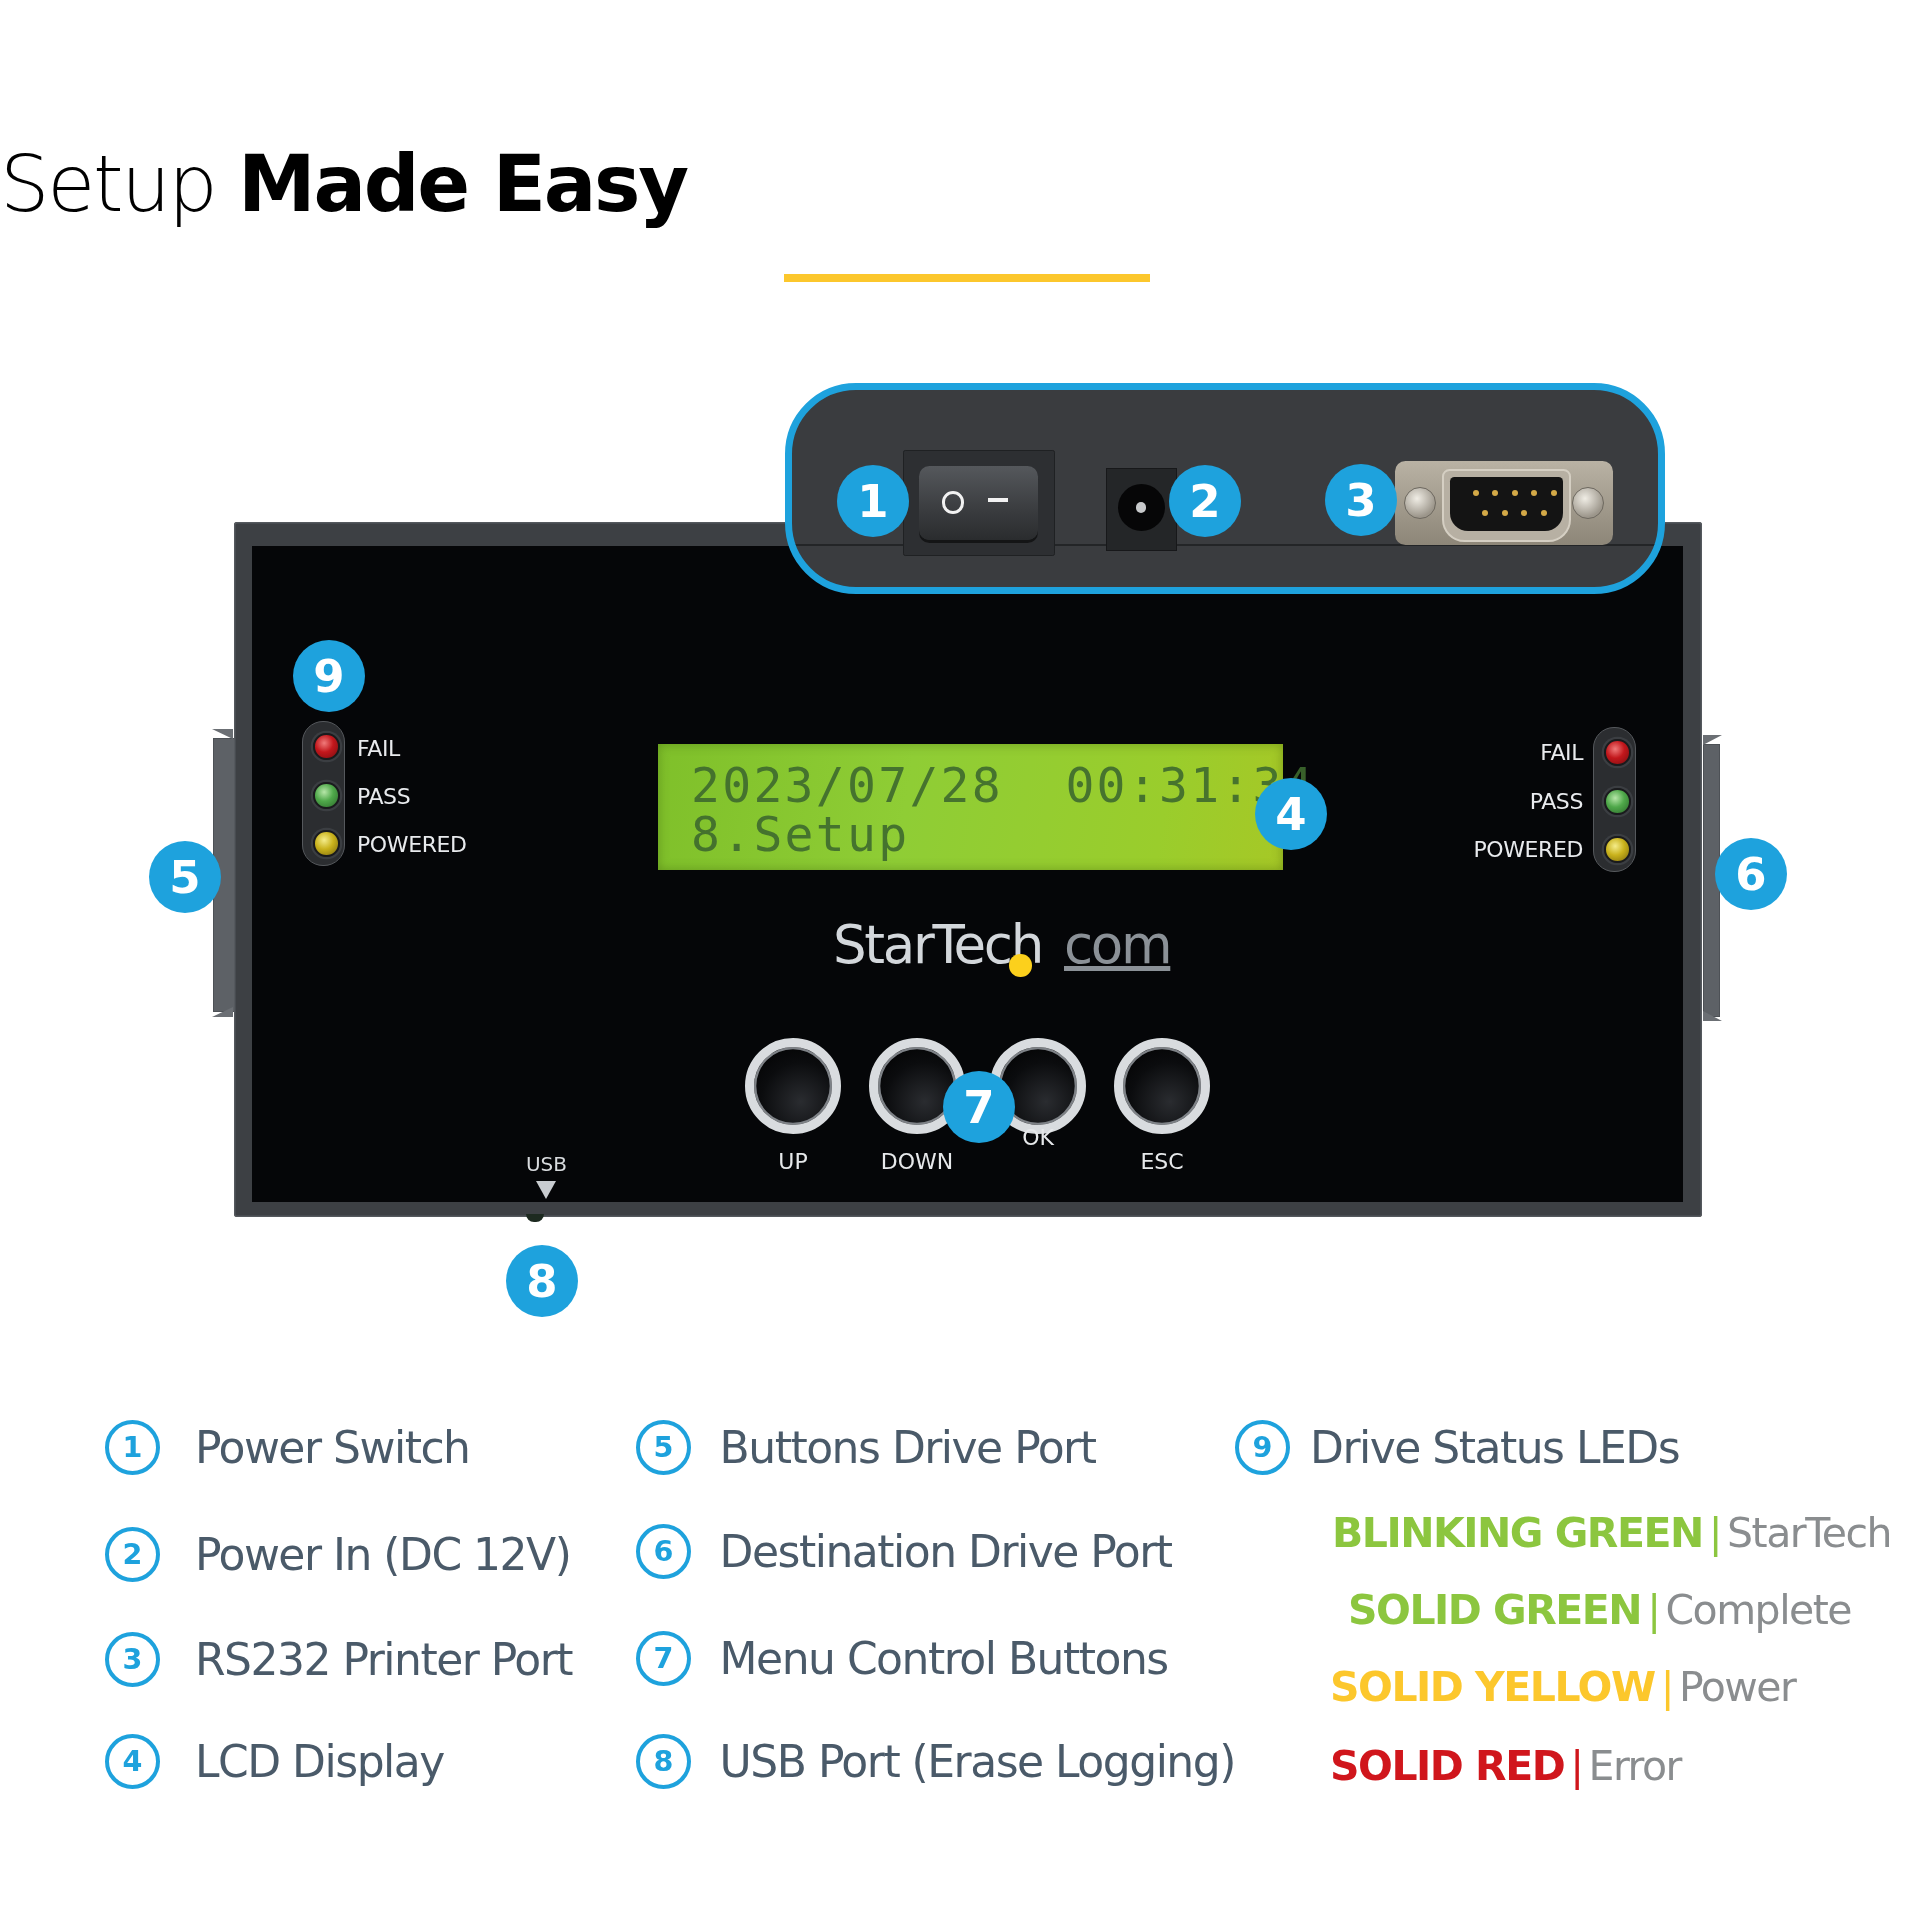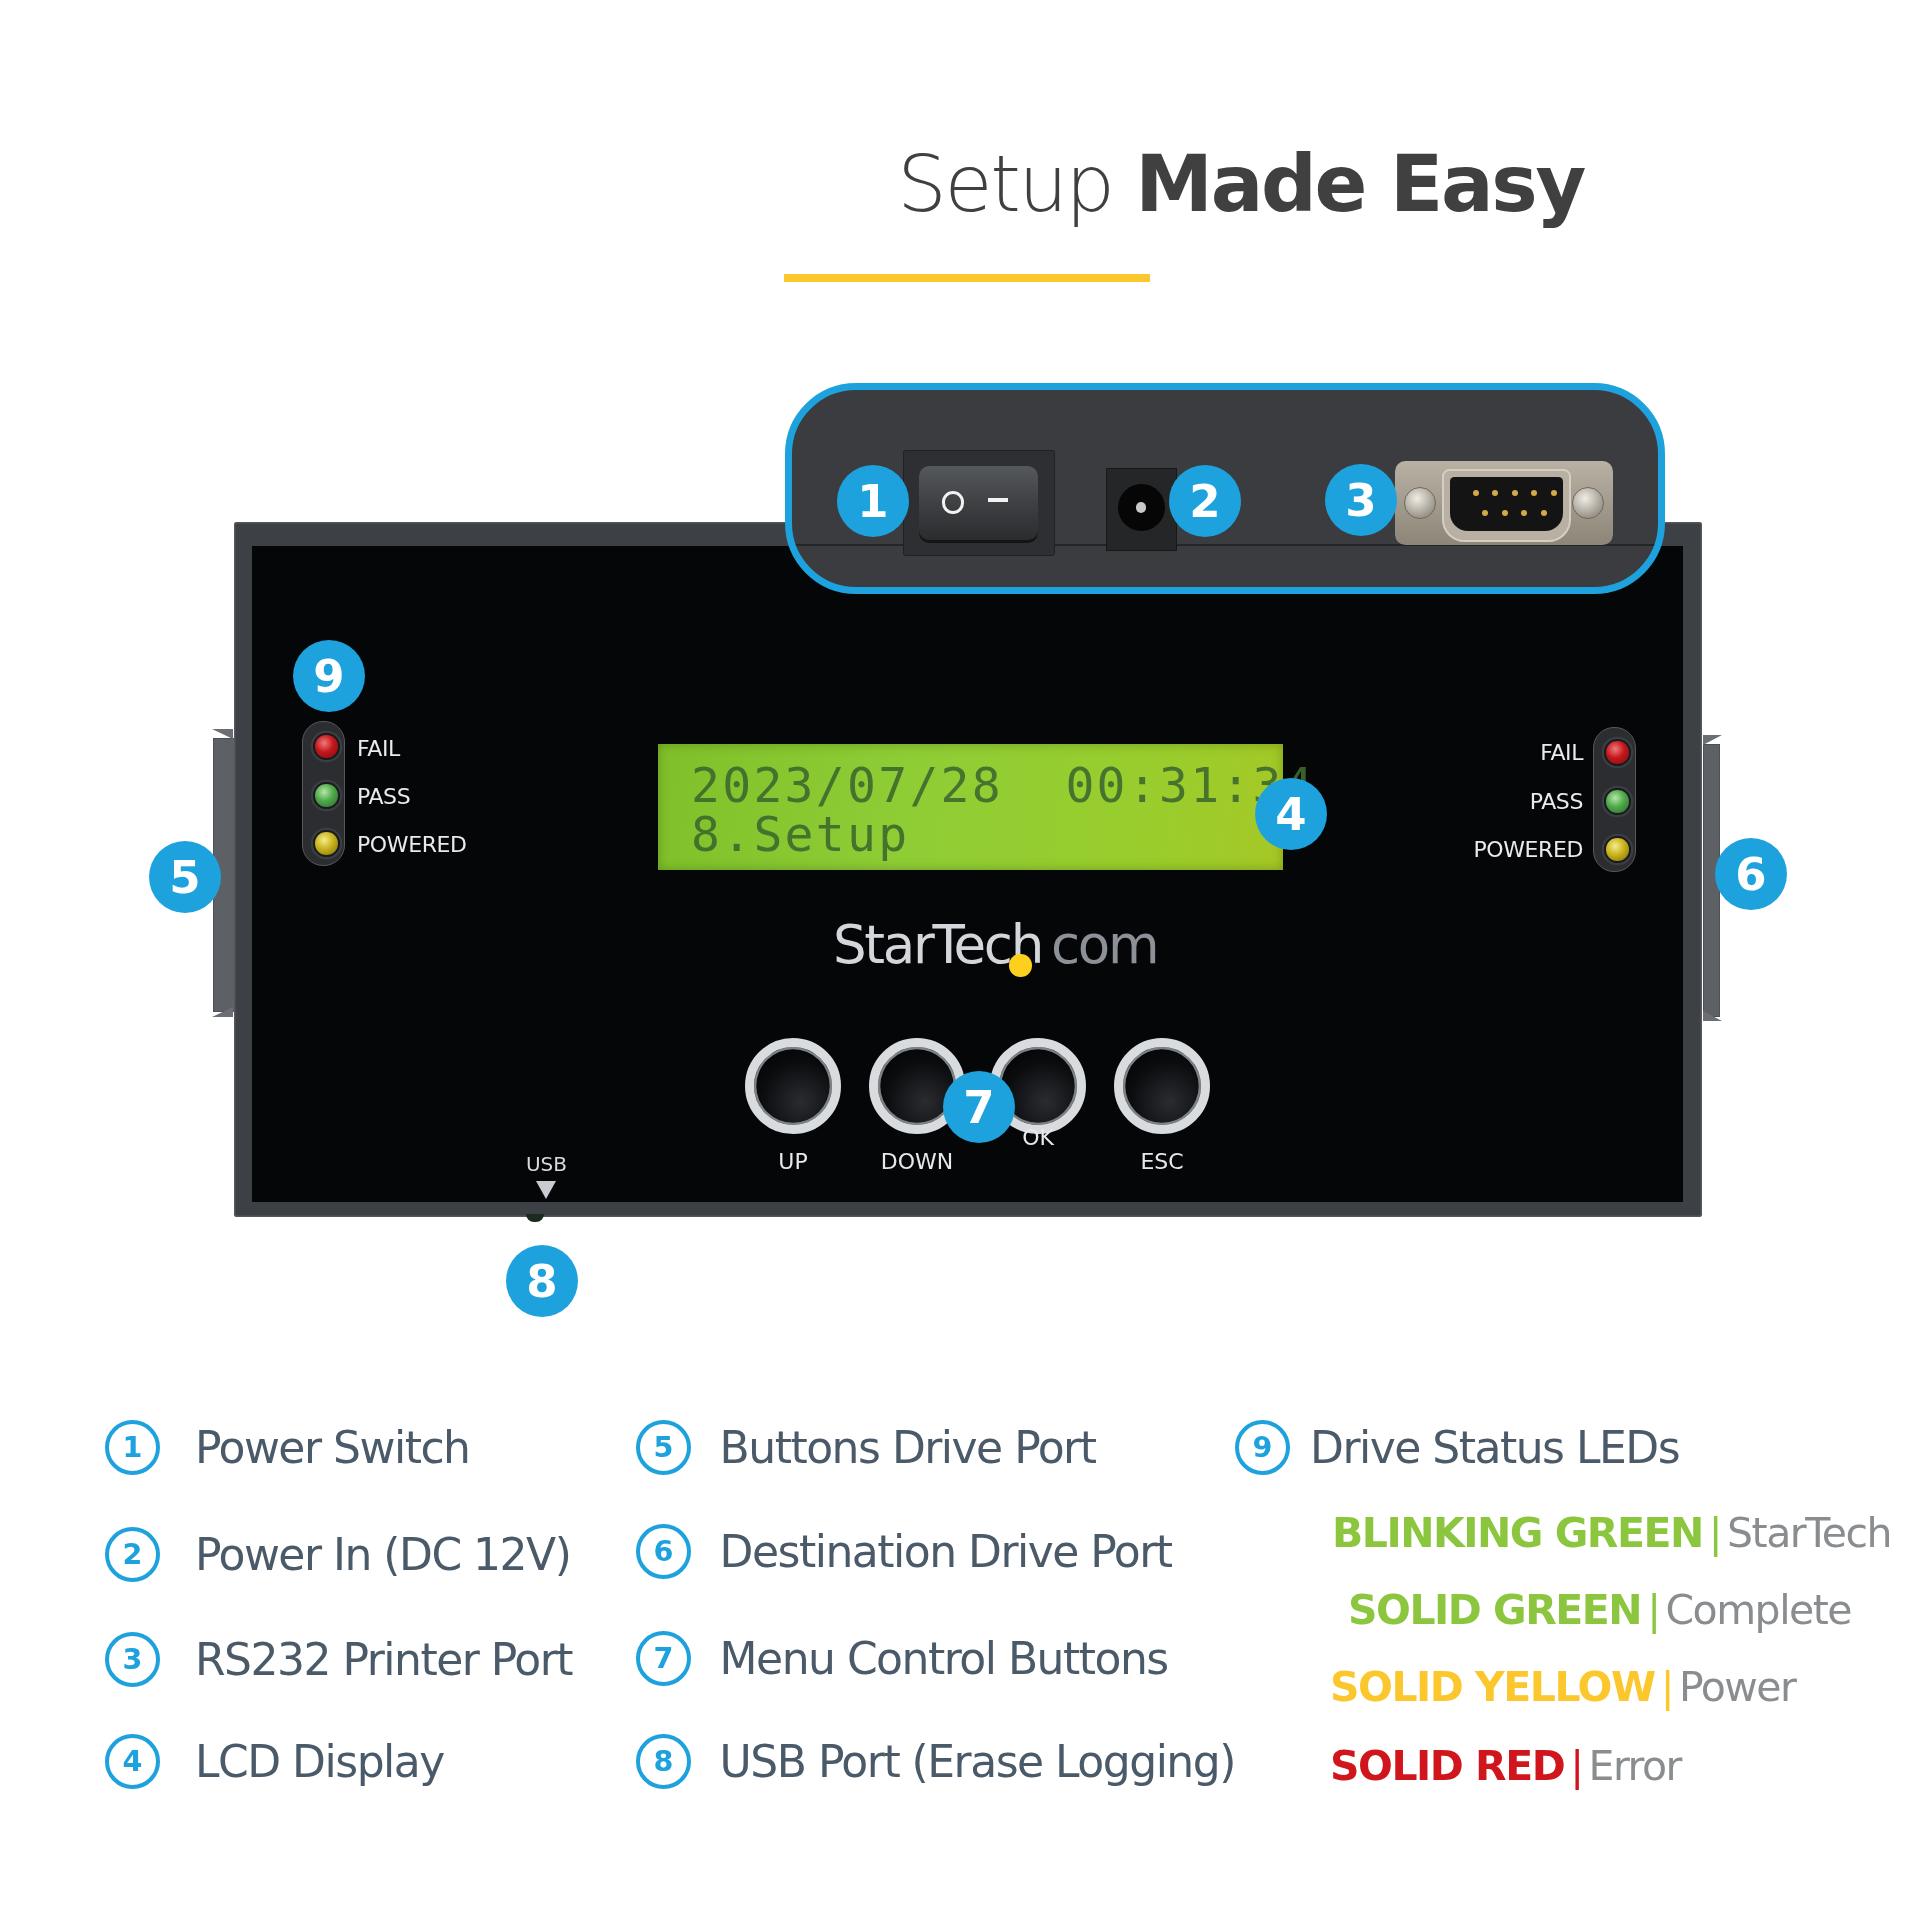--- a/index.html
+++ b/index.html
@@ -1,20 +1,20 @@
 <!DOCTYPE html>
 <html style="font-size:12px"><head>
 <meta charset="utf-8">
 <style>
   html, body { margin: 0; padding: 0; background: #ffffff; }
   body { width: 1924px; height: 1924px; position: relative; overflow: hidden; font-family: "Liberation Sans", "DejaVu Sans", sans-serif; }
   .abs { position: absolute; }
 
   
-  .title { left: 0; top: 134px; width: 1584px; text-align: right; font-size: 84px; color: #404040; letter-spacing: -0.8px; white-space: nowrap; }
+  .title { left: 0; top: 134px; width: 1584px; text-align: left; font-size: 84px; color: #000000; letter-spacing: -0.8px; white-space: nowrap; }
   .title .light { font-weight: 300; font-family: "DejaVu Sans", sans-serif; font-size: 78px; letter-spacing: -2.3px; }
   .title .bold { font-weight: 600; font-family: "DejaVu Sans", sans-serif; font-size: 78px; letter-spacing: -2.3px; }
   .underline { left: 784px; top: 274px; width: 366px; height: 7.5px; background: #fcc72c; }
 
   
   .side-conn { background: #5d6166; border: 1.5px solid #4d5156; }
   .side-tab { width: 0; height: 0; border-style: solid; }
   .frame { left: 234px; top: 522px; width: 1468px; height: 695px; background: #3d4044; border-radius: 3px; box-shadow: inset 0 0 0 1.5px #55595e; }
   .face { left: 252px; top: 546px; width: 1431px; height: 656px; background: #050608; }
 
@@ -105,21 +105,21 @@
   <div class="abs led-label" style="left:1503px; top:742px; width:80px; text-align:right;">FAIL</div>
   <div class="abs led-label" style="left:1503px; top:791px; width:80px; text-align:right;">PASS</div>
   <div class="abs led-label" style="left:1428px; top:839px; width:155px; text-align:right;">POWERED</div>
 
   <div class="abs lcd">
     <div class="abs lcd-line" style="left:33px; top:16.5px;">2023/07/28  00:31:34</div>
     <div class="abs lcd-line" style="left:33px; top:66px;">8.Setup</div>
   </div>
 
   <div class="abs logo">
-    <span class="brand">StarTech</span><span class="dom" style="margin-left:9px;">com</span>
+    <span class="brand">StarTech</span><span class="dom" style="margin-left:22px;text-decoration:underline;">com</span>
   </div>
   <div class="abs logo-dot"></div>
 
   <div class="abs btn" style="left:745px; top:1038px;"></div>
   <div class="abs btn" style="left:869px; top:1038px;"></div>
   <div class="abs btn" style="left:990px; top:1038px;"></div>
   <div class="abs btn" style="left:1114px; top:1038px;"></div>
   <div class="abs btn-label" style="left:733px; top:1151px;">UP</div>
   <div class="abs btn-label" style="left:857px; top:1151px;">DOWN</div>
   <div class="abs btn-label" style="left:978px; top:1127px;">OK</div>

